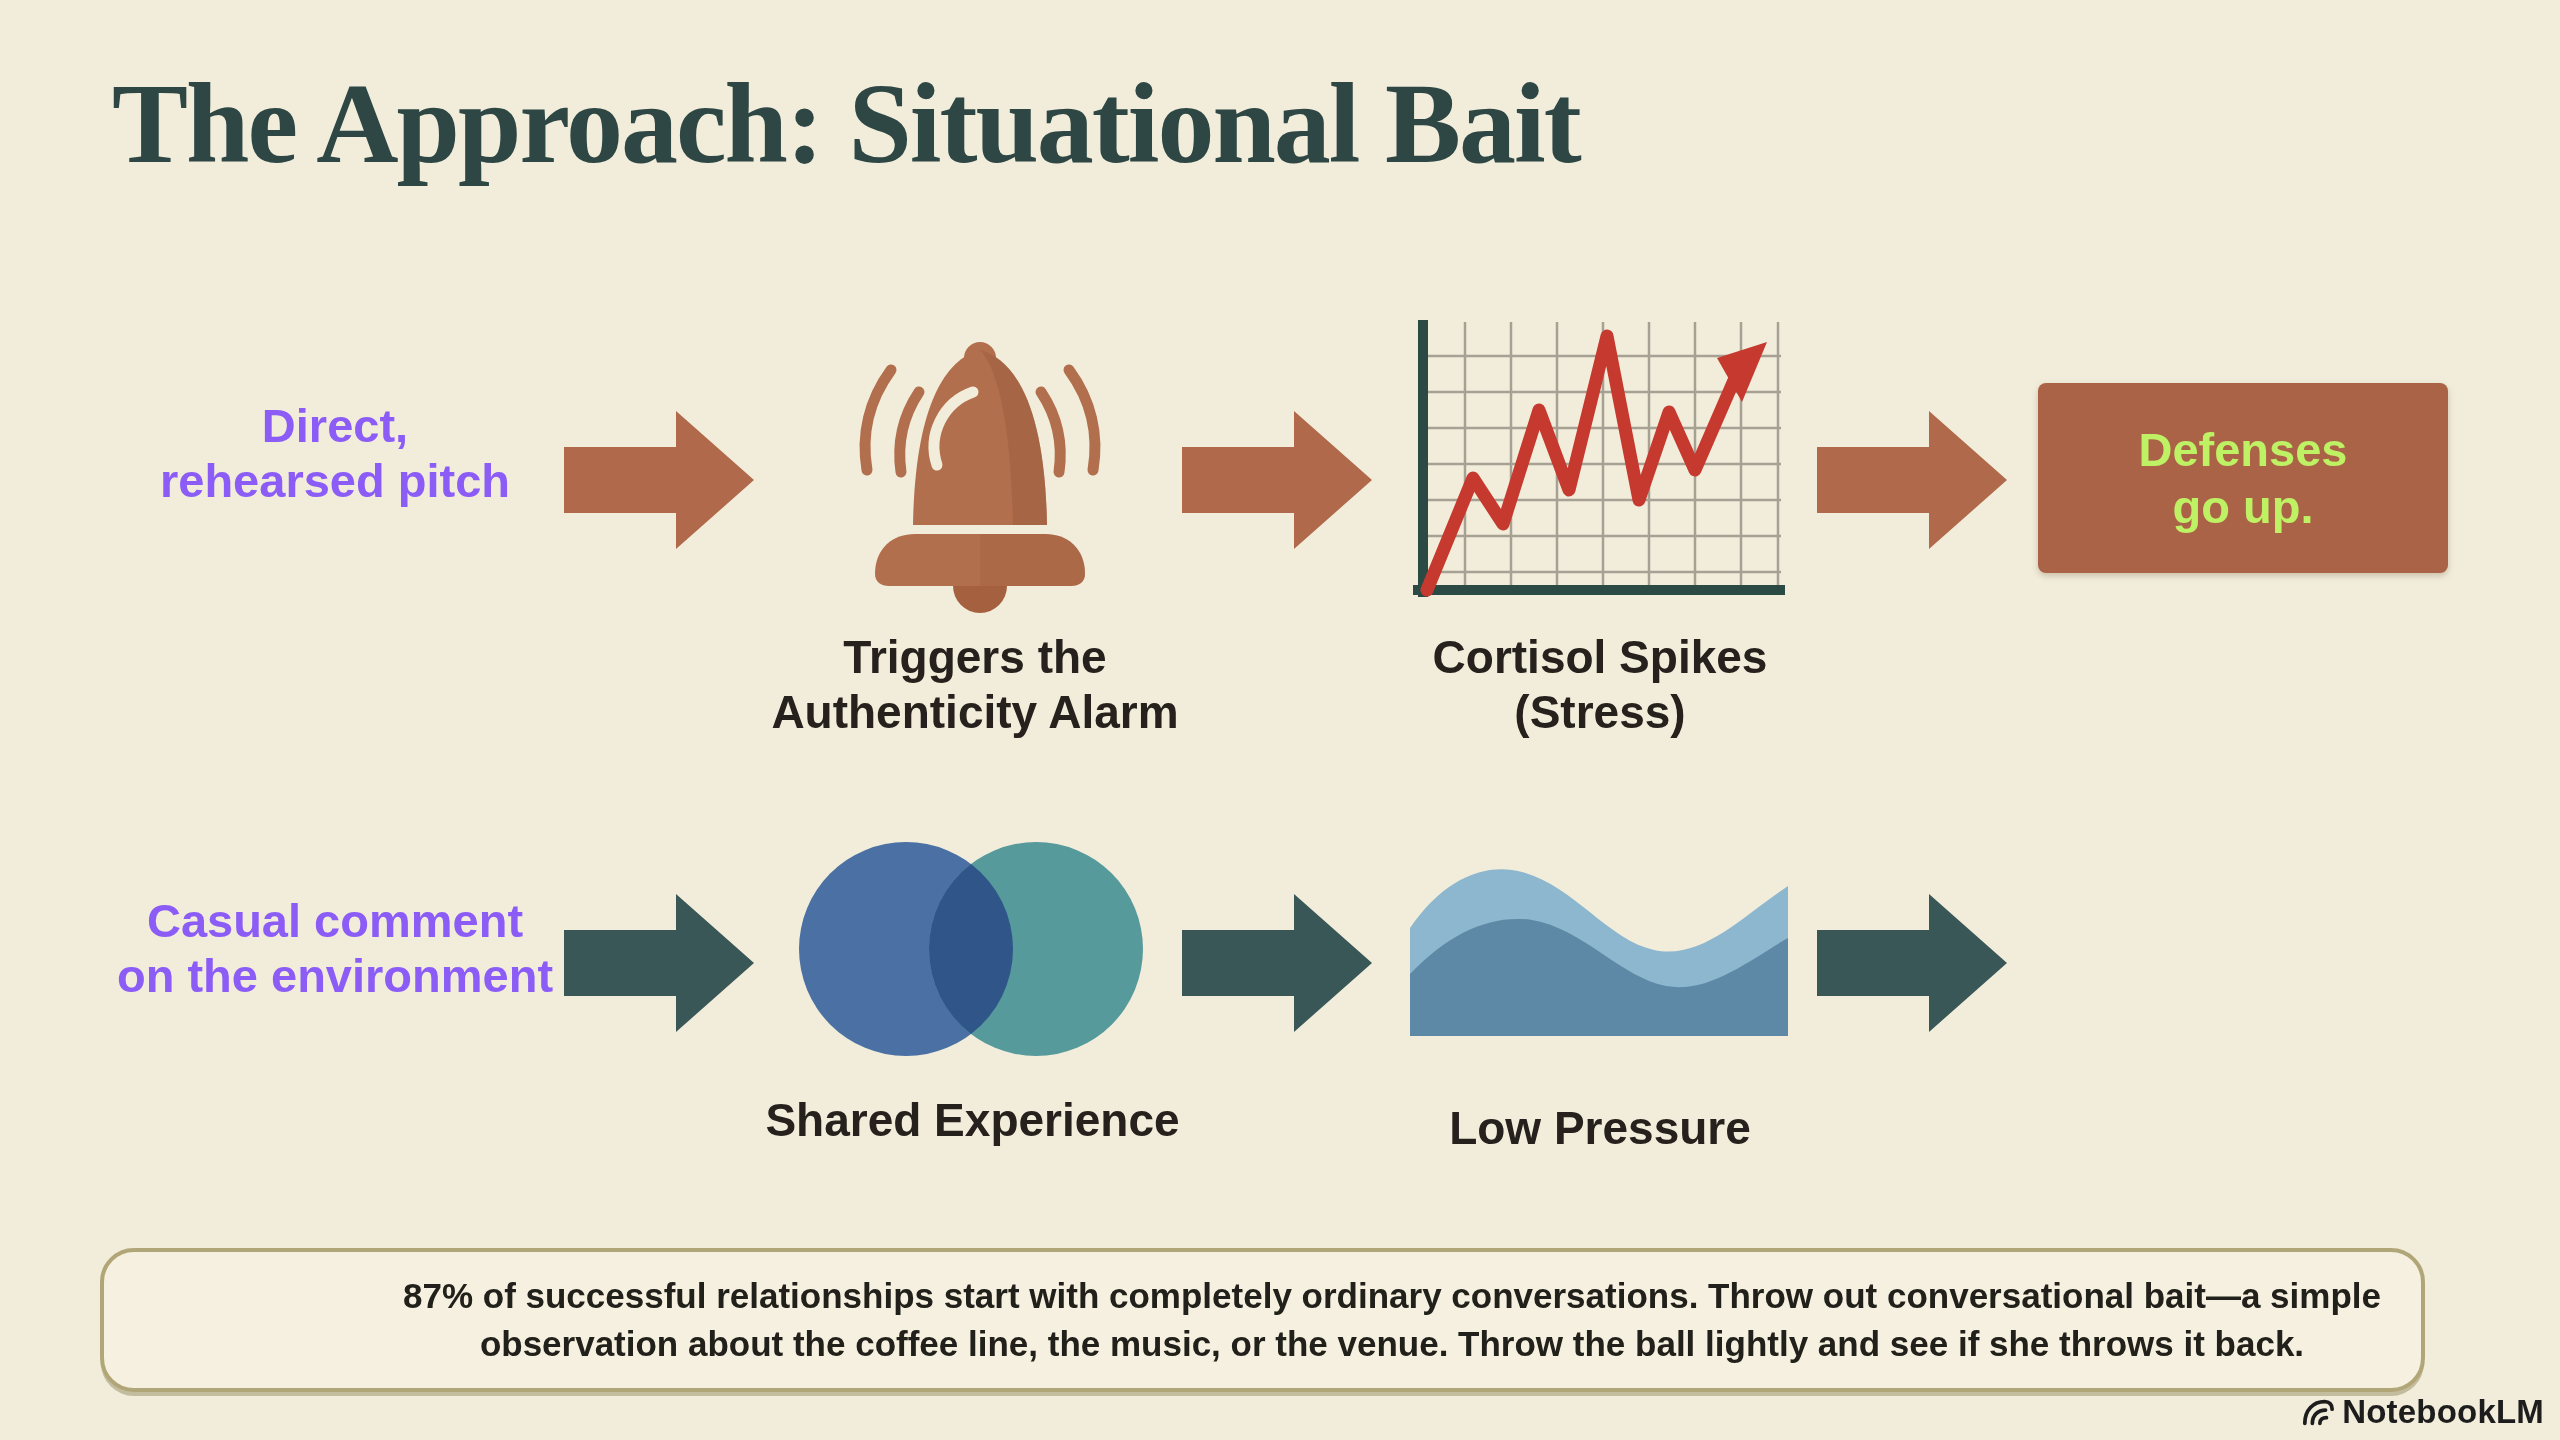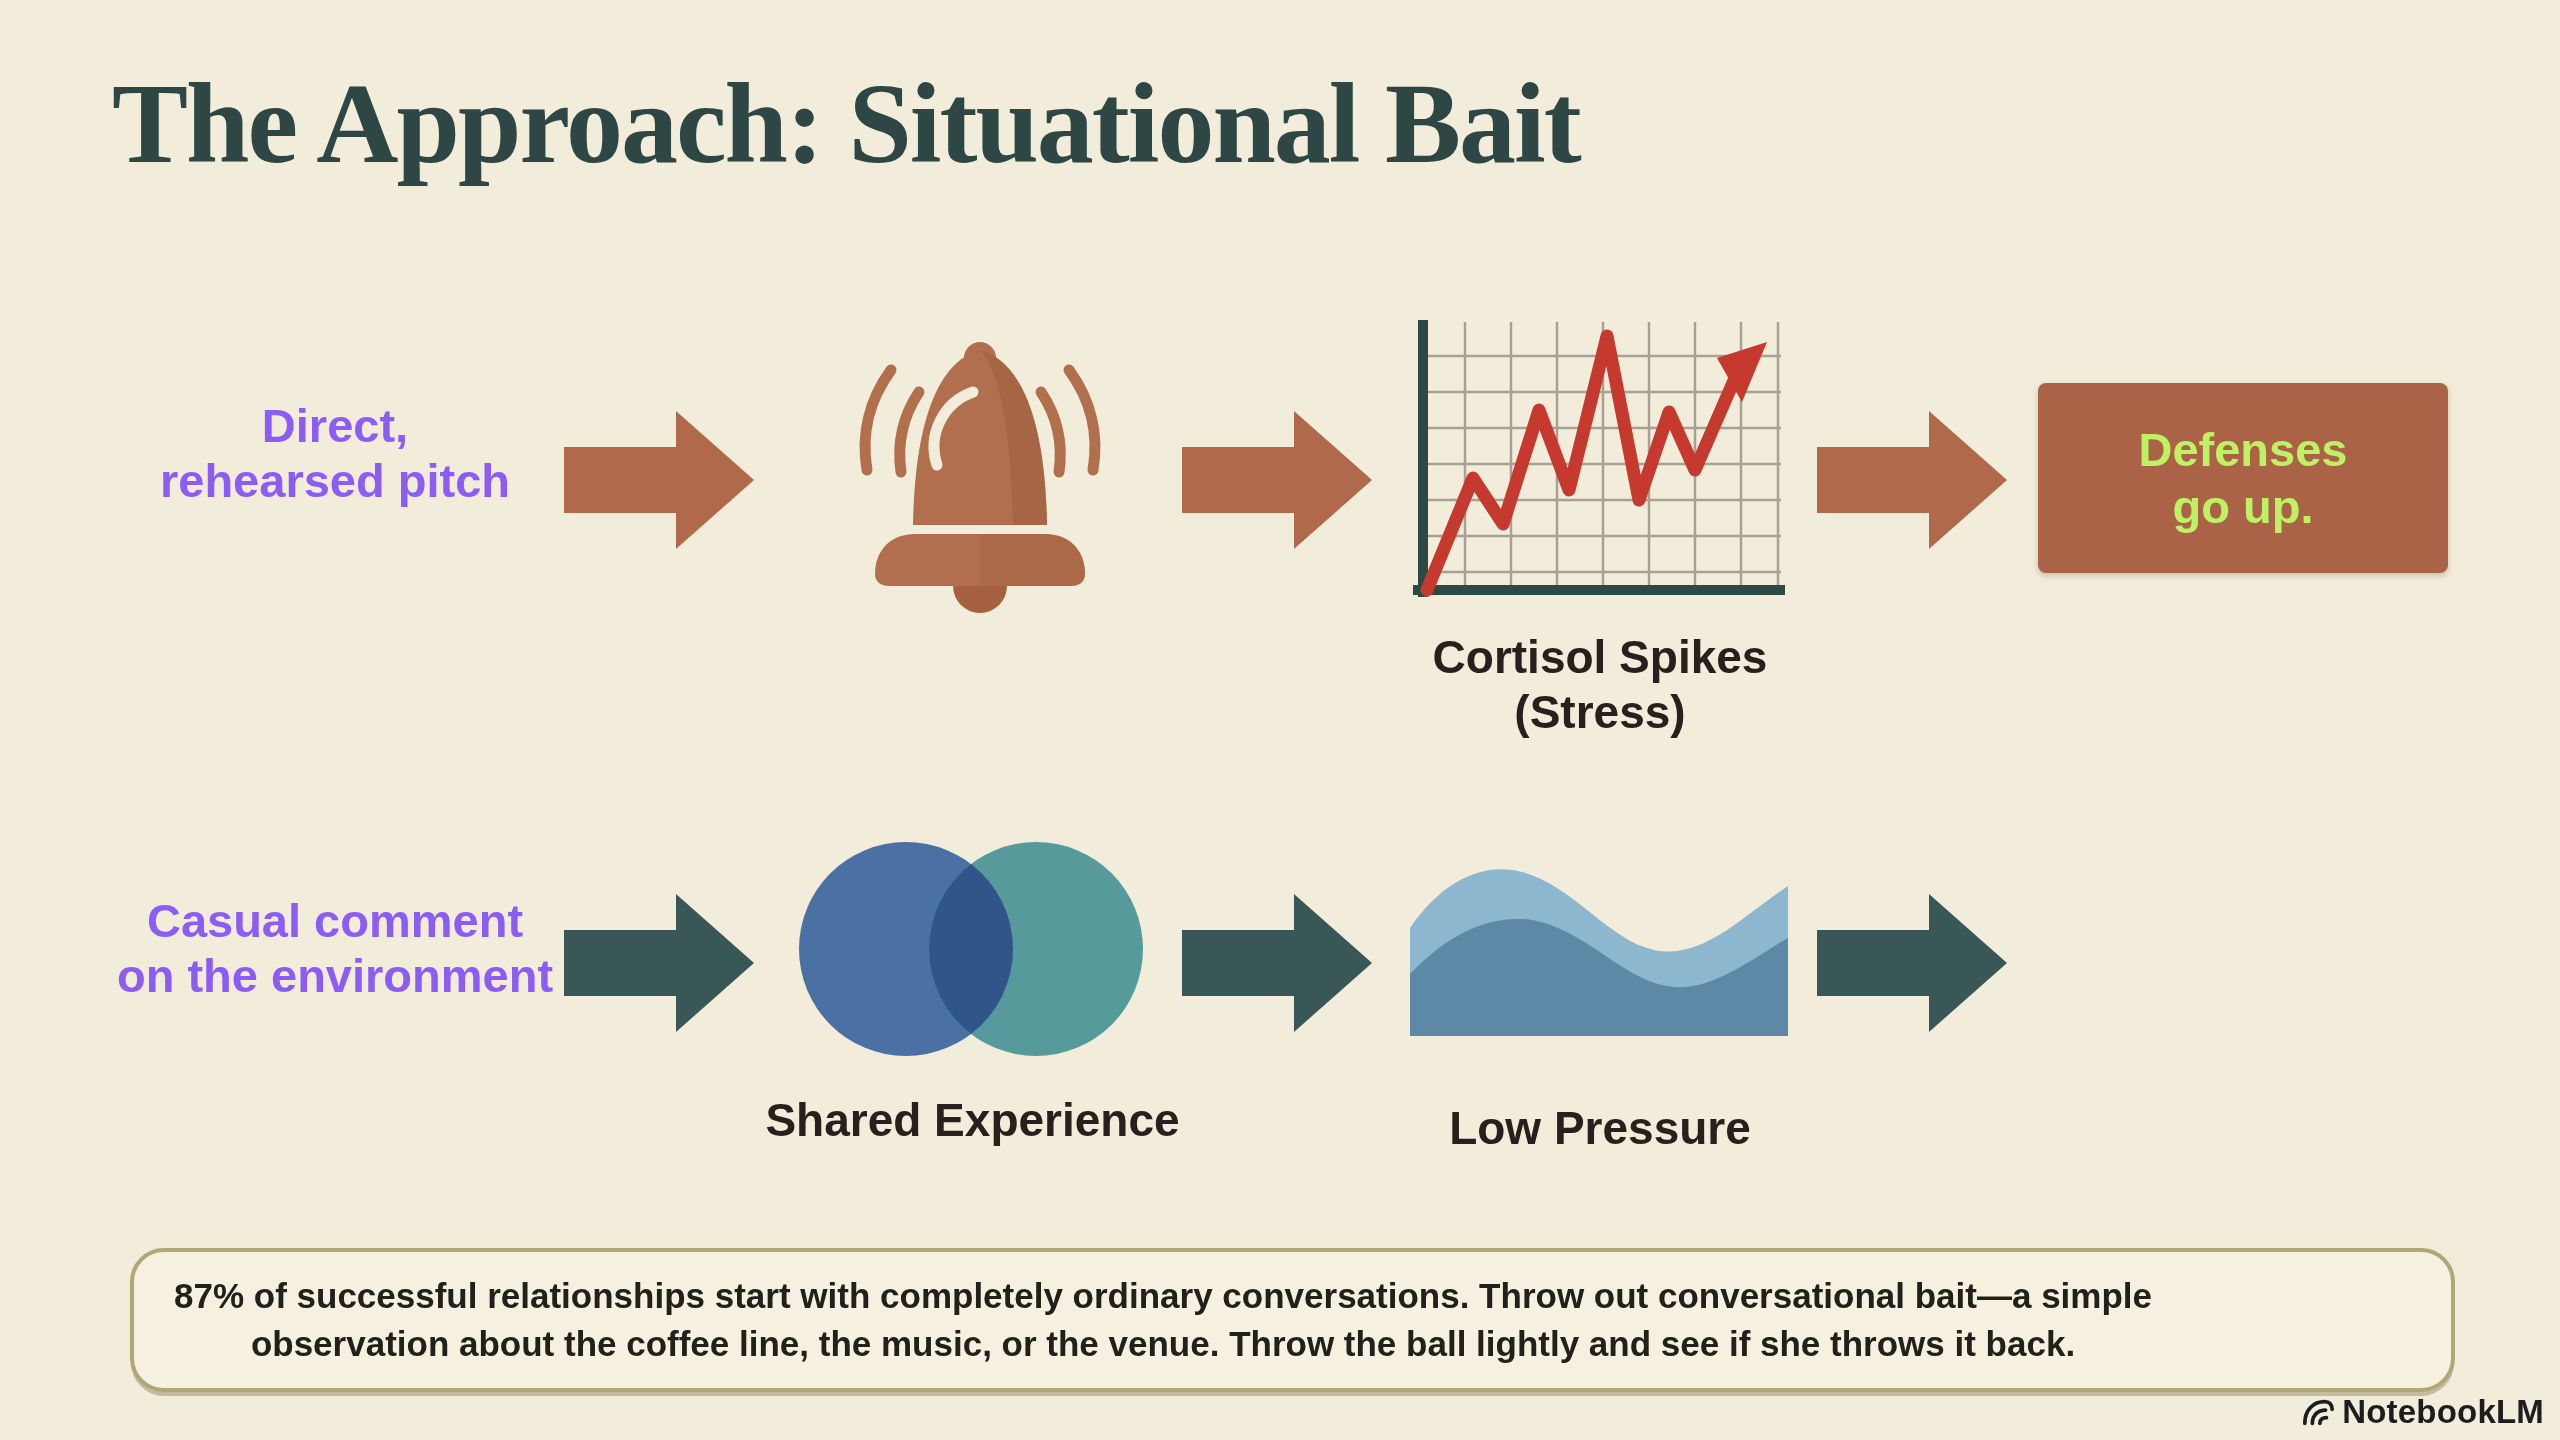--- a/index.html
+++ b/index.html
@@ -25,24 +25,24 @@
   .outcome{
     position:absolute;width:410px;height:190px;border-radius:8px;
     display:flex;align-items:center;justify-content:center;text-align:center;
     font-size:47px;font-weight:700;color:#bef264;line-height:1.22;
     box-shadow:0 3px 6px rgba(90,60,30,.25);
   }
   .outcome-red{background:#aa6347;}
   .outcome-teal{background:#3b5a58;}
   .icon-abs{position:absolute;}
   .callout{
-    position:absolute;left:130px;top:1248px;width:2325px;height:144px;
+    position:absolute;left:100px;top:1248px;width:2325px;height:144px;
     box-sizing:border-box;border:4px solid #b1a678;border-radius:34px;
     background:#f5f0df;box-shadow:0 5px 0 -1px rgba(140,128,84,.45);
-    display:flex;align-items:center;justify-content:flex-start;
+    display:flex;align-items:center;justify-content:flex-end;
   }
   .callout p{
     margin:0;padding:0 40px;text-align:center;
     font-size:35px;font-weight:700;color:#22201a;line-height:1.38;
   }
   .watermark{
     position:absolute;right:16px;top:1394px;height:36px;
     display:flex;align-items:center;gap:8px;
   }
   .watermark span{font-size:33px;font-weight:700;color:#1d1d1d;letter-spacing:0.2px;}
@@ -69,20 +69,22 @@
       <path d="M196 62 C212 86 218 114 214 142"></path>
     </g>
     <circle cx="135" cy="28" r="16" fill="#b26f4e"></circle>
     <path d="M135 20 C98 30 70 80 68 195 L202 195 C200 80 172 30 135 20 Z" fill="#b26f4e"></path>
     <path d="M135 20 C172 30 200 80 202 195 L168 195 C166 90 152 38 135 20 Z" fill="#9d5e3e" opacity="0.55"></path>
     <path d="M92 135 A58 58 0 0 1 128 62" fill="none" stroke="#f2eddb" stroke-width="11" stroke-linecap="round"></path>
     <circle cx="135" cy="256" r="27" fill="#a5613f"></circle>
     <path d="M30 244 C30 218 48 204 70 204 L200 204 C222 204 240 218 240 244 C240 252 234 256 226 256 L44 256 C36 256 30 252 30 244 Z" fill="#b26f4e"></path>
     <path d="M135 204 L200 204 C222 204 240 218 240 244 C240 252 234 256 226 256 L135 256 Z" fill="#9d5e3e" opacity="0.35"></path>
   </svg>
+  <div class="caption pre" style="left:745px;top:630px;width:460px;">Triggers the
+Authenticity Alarm</div>
 
   <svg class="arrow" style="left:1182px;top:405px;" viewBox="0 0 190 150">
     <polygon points="0,42 112,42 112,6 190,75 112,144 112,108 0,108" fill="#b0694a"></polygon>
   </svg>
 
   <svg class="icon-abs" style="left:1413px;top:320px;" width="372" height="284" viewBox="0 0 372 284">
     <g stroke="#a7a194" stroke-width="2.5">
       <line x1="52" y1="2" x2="52" y2="270"></line>
         <line x1="98" y1="2" x2="98" y2="270"></line>
       <line x1="144" y1="2" x2="144" y2="270"></line>

